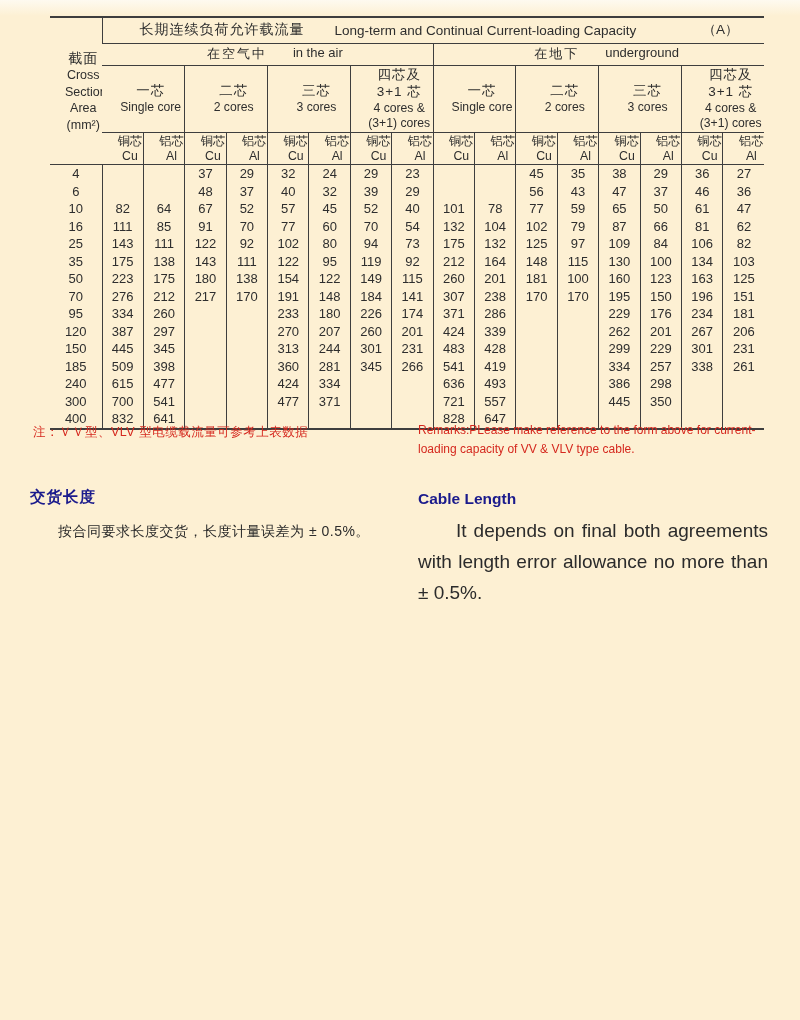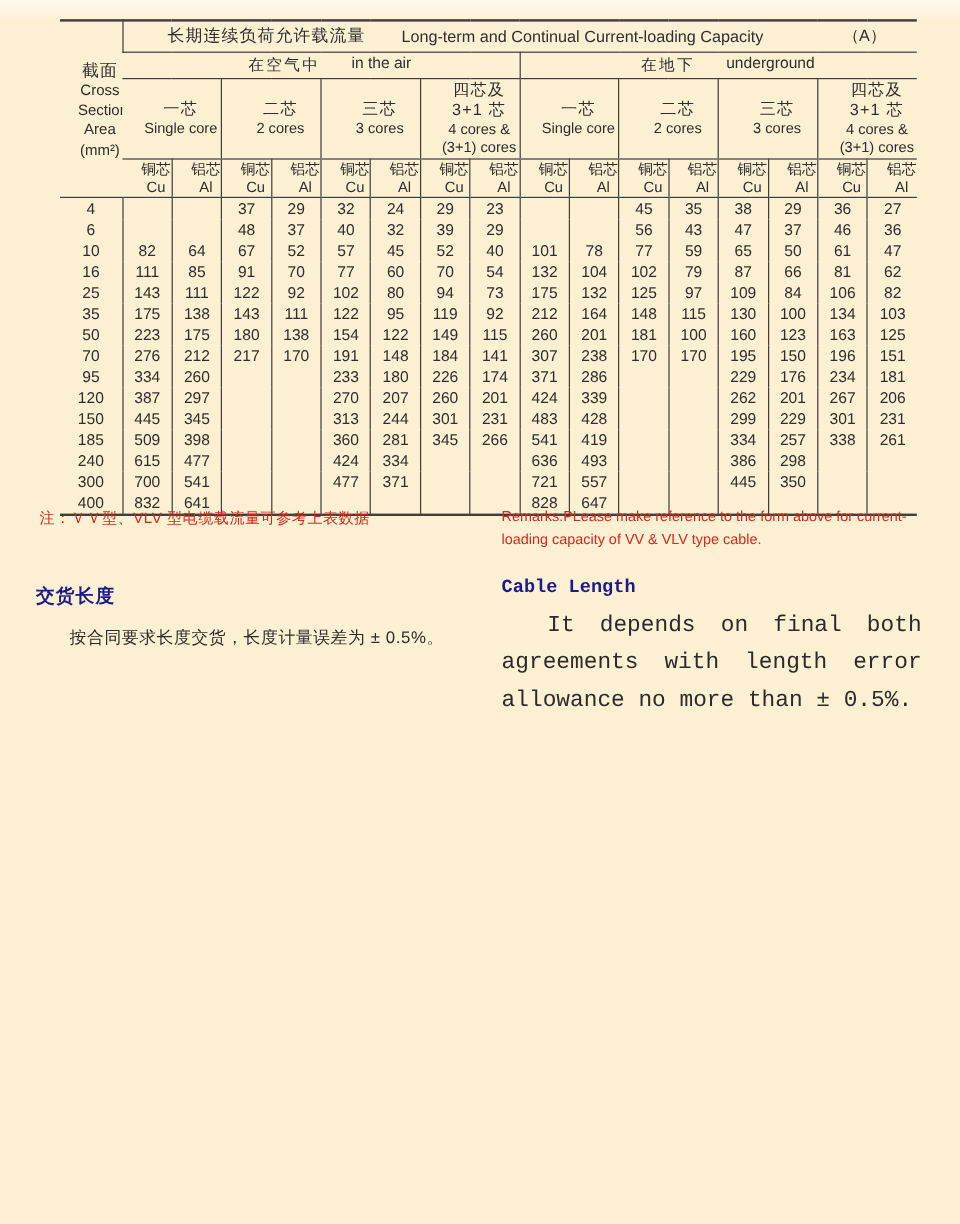--- a/index.html
+++ b/index.html
@@ -71,21 +71,21 @@
   .note-en {
     position: absolute; left: 418px; top: 421px; width: 352px;
     color: #d5281e; font-size: 12px; line-height: 1.55;
   }
 
   
   .sec-cn { position: absolute; left: 30px; top: 487px; width: 360px; }
   .sec-cn h3 { color: #1a1a8c; font-size: 15.5px; font-weight: bold; letter-spacing: 1px; }
   .sec-cn p { margin-top: 15px; font-size: 14px; text-indent: 2em; letter-spacing: 0.5px; }
 
-  .sec-en { position: absolute; left: 418px; top: 480px; width: 350px; font-family: Liberation Mono, monospace; }
+  .sec-en { position: absolute; left: 418px; top: 490px; width: 350px; }
   .sec-en h3 { color: #1a1a8c; font-size: 15.5px; font-weight: bold; }
   .sec-en p { margin-top: 8px; font-size: 19px; line-height: 1.62; text-indent: 2em; text-align: justify; }
 </style>
 </head>
 <body>
 
 <div class="page">
 
   <table class="cap-table">
     <colgroup>

